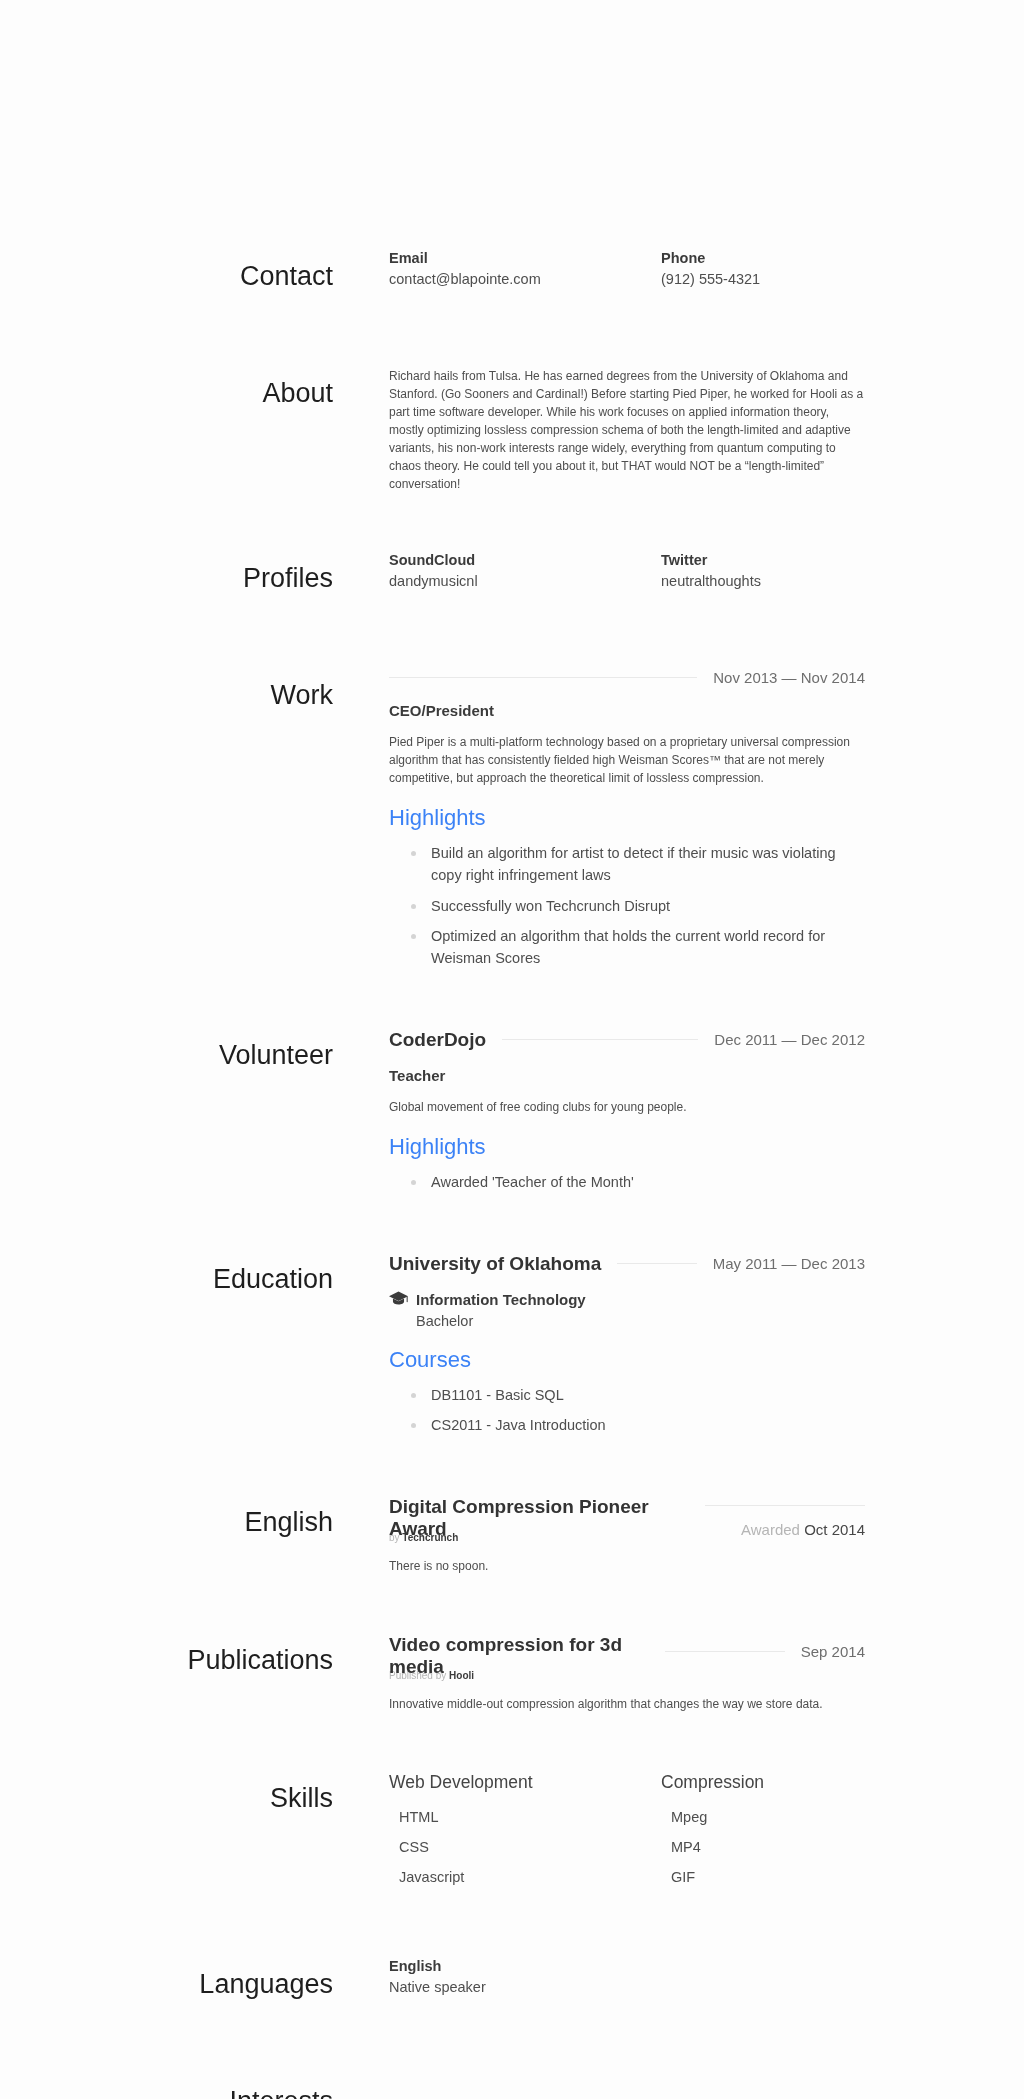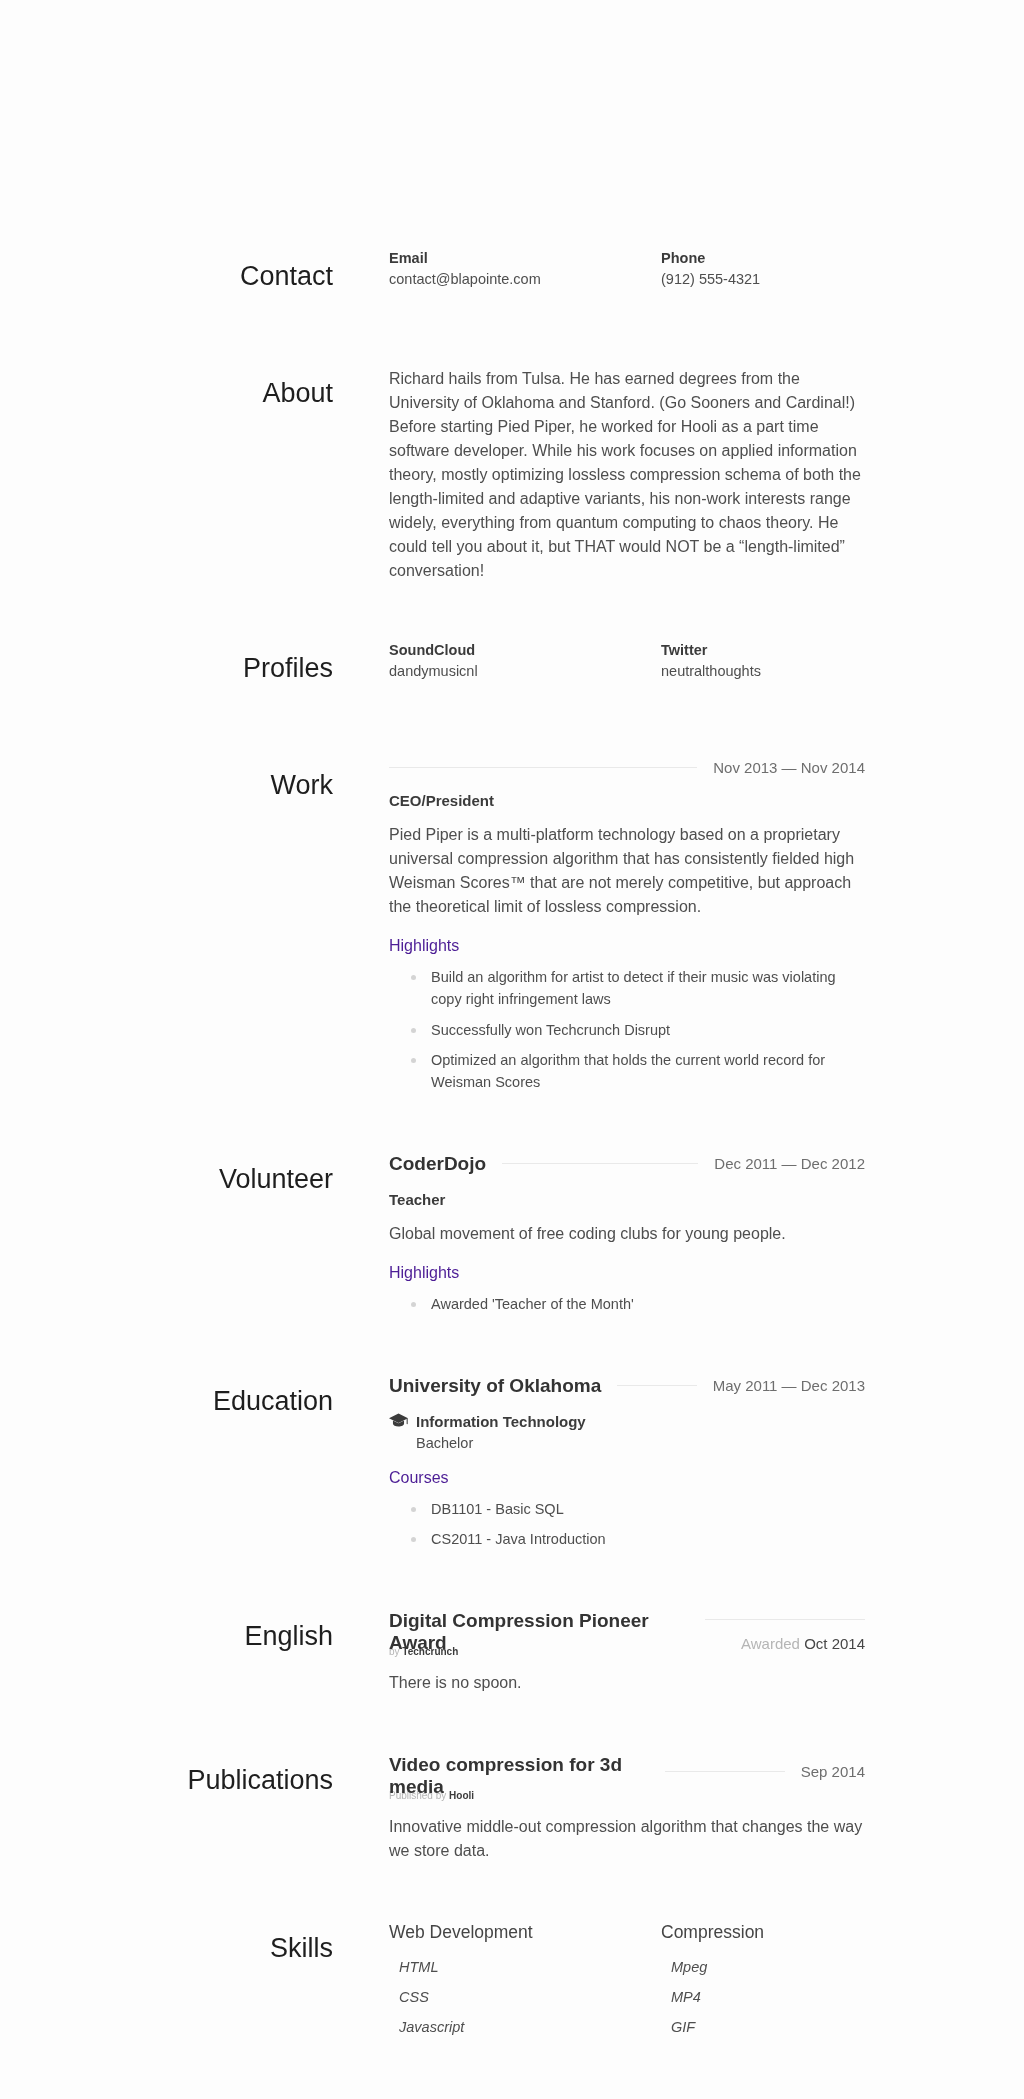--- a/index.html
+++ b/index.html
@@ -31,21 +31,21 @@
   }
   .section-body { flex: 1; margin-left: 40px; min-width: 0; padding-top: 5px; }
 
   
   .grid-2 { display: grid; grid-template-columns: 272px 1fr; }
 
   .field-label { font-weight: 700; font-size: 14.5px; color: #3b3b3b; margin: 0 0 5px 0; }
   .field-value { font-size: 14.5px; color: #4e4e4e; margin: 0; }
 
   .about-text, .item-summary {
-    font-size: 16px;
+    font-size: 12px;
     line-height: 1.5;
     color: #4e4e4e;
     margin: 0;
   }
   .item-summary { margin-top: 14px; }
 
   
   .item-header { display: flex; align-items: center; }
   .item-title {
     font-size: 19px;
@@ -53,21 +53,21 @@
     color: #333333;
     margin: 0;
     line-height: 22px;
     white-space: nowrap;
   }
   .header-line { flex: 1; height: 1px; background: #e9e9e9; margin: 0 16px; }
   .header-line.from-left { margin-left: 0; }
   .item-date { font-size: 15px; color: #6e6e6e; white-space: nowrap; }
   .item-position { font-weight: 700; font-size: 15px; color: #3b3b3b; margin: 16px 0 0 0; }
 
-  .subhead { font-size: 16px; font-weight: 400; color: #4c1d95; margin: 18px 0 12px 0; }
+  .subhead { font-size: 22px; font-weight: 400; color: #3b82f6; margin: 18px 0 12px 0; }
 
   ul.dots { list-style: none; margin: 0; padding: 0 0 0 42px; }
   ul.dots li {
     position: relative;
     font-size: 14.5px;
     line-height: 1.5;
     color: #4e4e4e;
     margin-bottom: 9px;
   }
   ul.dots li:last-child { margin-bottom: 0; }
@@ -106,21 +106,21 @@
   .meta-col { flex: 1; padding-top: 9px; }
   .meta-col .header-line { margin-right: 0; }
   .meta-date { text-align: right; margin-top: 15px; font-size: 15px; white-space: nowrap; }
   .muted { color: #b5b5b5; }
   .date-strong { color: #474747; }
   .meta-row { flex: 1; display: flex; align-items: center; padding-top: 9px; }
   .meta-row .header-line { margin-right: 16px; }
 
   
   .skill-name { font-size: 17.5px; color: #454545; margin: 0 0 16px 0; font-weight: 400; }
-  .skill-item { font-size: 14.5px; color: #4e4e4e; margin: 0 0 14px 10px; font-style: italic; }
+  .skill-item { font-size: 14.5px; color: #4e4e4e; margin: 0 0 14px 10px; }
 </style>
 </head>
 <body>
 
 <div class="container">
 
   <div class="section">
     <h2 class="section-title">Contact</h2>
     <div class="section-body">
       <div class="grid-2">

